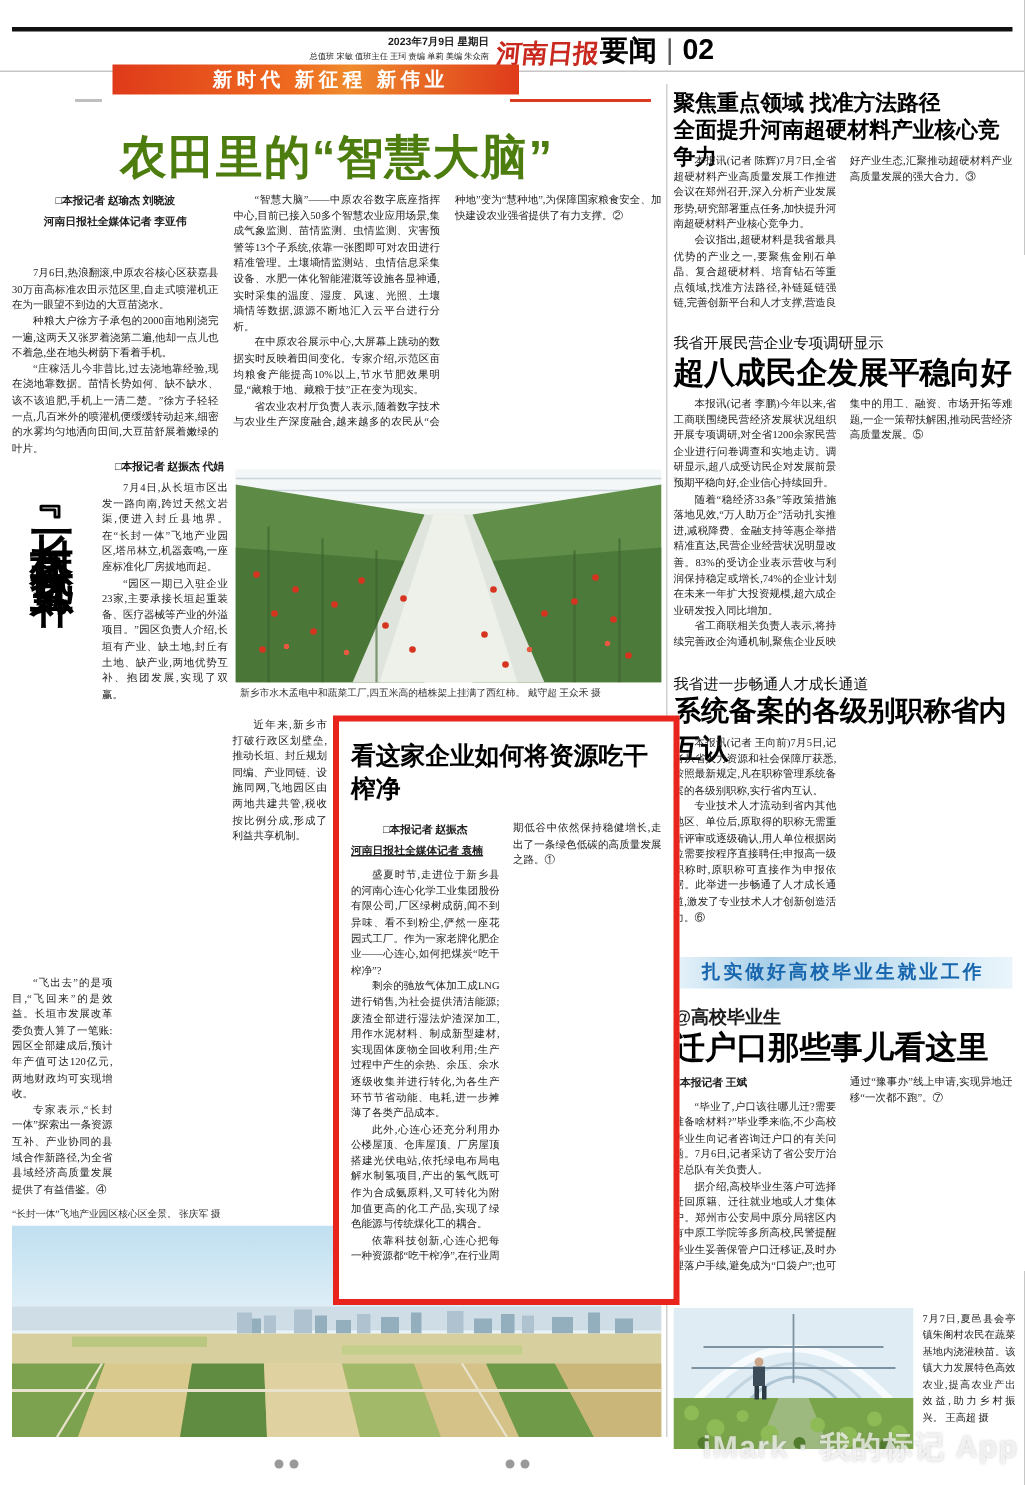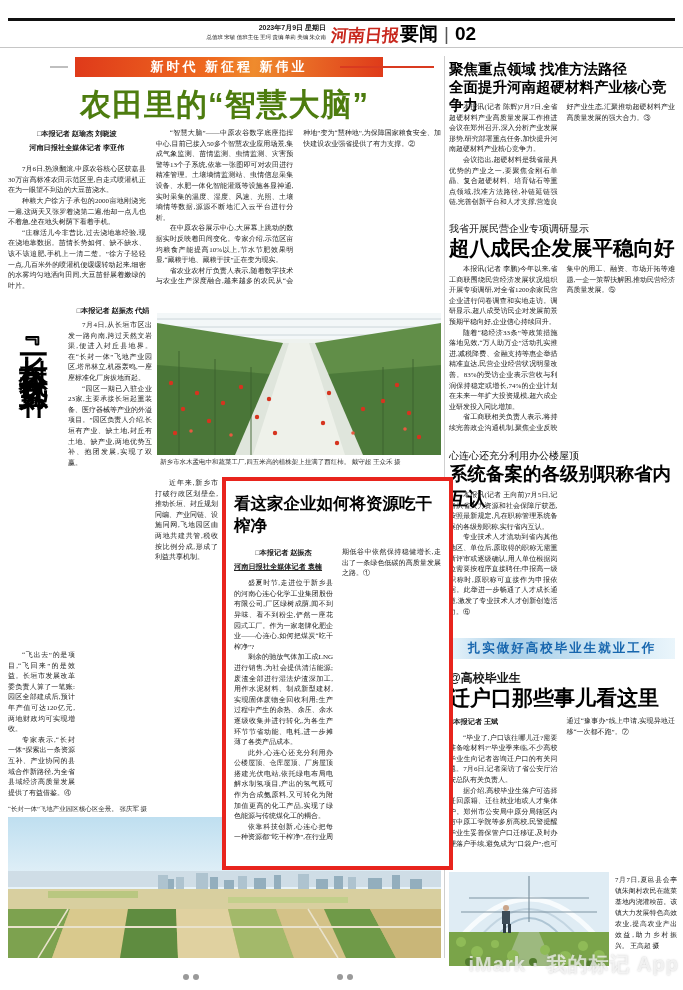--- a/index.html
+++ b/index.html
@@ -54,30 +54,30 @@
     <span>要闻</span>
     <span class="sep">|</span>
     <span>02</span>
   </div>
 
   <div class="abs" style="left:0;top:47px;width:683px;height:1px;background:#c6c6c6;"></div>
 
   <div class="abs" style="left:444px;top:56px;width:1px;height:902px;background:#cfcfcf;"></div>
 
   <div class="abs" style="left:50px;top:66px;width:18px;height:2px;background:#bfbfbf;"></div>
-  <div class="abs banner-orange" style="left:75px;top:57px;width:308px;height:20px;">
+  <div class="abs banner-orange" style="left:75px;top:43px;width:251px;height:20px;padding-left:20px;">
     <span>新时代 新征程 新伟业</span>
   </div>
   <div class="abs" style="left:340px;top:66px;width:94px;height:2px;background:#d93a20;"></div>
 
   <div class="abs headline-main" style="left:8px;top:84px;width:433px;">农田里的“智慧大脑”</div>
 
   <div class="abs bt jt cols3" style="left:8px;top:128px;width:433px;height:178px;">
     <div class="byline-line">□本报记者 赵瑜杰 刘晓波</div>
-    <div class="byline-line" style="margin-bottom:11px;">河南日报社全媒体记者 李亚伟</div>
+    <div class="byline-line" style="margin-bottom:24px;">河南日报社全媒体记者 李亚伟</div>
     <p class="para">7月6日,热浪翻滚,中原农谷核心区获嘉县30万亩高标准农田示范区里,自走式喷灌机正在为一眼望不到边的大豆苗浇水。</p>
     <p class="para">种粮大户徐方子承包的2000亩地刚浇完一遍,这两天又张罗着浇第二遍,他却一点儿也不着急,坐在地头树荫下看着手机。</p>
     <p class="para">“庄稼活儿今非昔比,过去浇地靠经验,现在浇地靠数据。苗情长势如何、缺不缺水、该不该追肥,手机上一清二楚。”徐方子轻轻一点,几百米外的喷灌机便缓缓转动起来,细密的水雾均匀地洒向田间,大豆苗舒展着嫩绿的叶片。</p>
     <p class="para">“智慧大脑”——中原农谷数字底座指挥中心,目前已接入50多个智慧农业应用场景,集成气象监测、苗情监测、虫情监测、灾害预警等13个子系统,依靠一张图即可对农田进行精准管理。土壤墒情监测站、虫情信息采集设备、水肥一体化智能灌溉等设施各显神通,实时采集的温度、湿度、风速、光照、土壤墒情等数据,源源不断地汇入云平台进行分析。</p>
     <p class="para">在中原农谷展示中心,大屏幕上跳动的数据实时反映着田间变化。专家介绍,示范区亩均粮食产能提高10%以上,节水节肥效果明显,“藏粮于地、藏粮于技”正在变为现实。</p>
     <p class="para">省农业农村厅负责人表示,随着数字技术与农业生产深度融合,越来越多的农民从“会种地”变为“慧种地”,为保障国家粮食安全、加快建设农业强省提供了有力支撑。②</p>
   </div>
 
   <div class="abs byline-line" style="left:8px;top:305px;width:210px;">□本报记者 赵振杰 代娟</div>
 
@@ -217,21 +217,21 @@
   </div>
 
   <div class="abs kicker" style="left:449px;top:222px;">我省开展民营企业专项调研显示</div>
   <div class="abs rt-title" style="left:449px;top:234px;font-size:20.5px;">超八成民企发展平稳向好</div>
   <div class="abs bt jt cols2" style="left:449px;top:264px;width:226px;height:180px;">
     <p class="para">本报讯(记者 李鹏)今年以来,省工商联围绕民营经济发展状况组织开展专项调研,对全省1200余家民营企业进行问卷调查和实地走访。调研显示,超八成受访民企对发展前景预期平稳向好,企业信心持续回升。</p>
     <p class="para">随着“稳经济33条”等政策措施落地见效,“万人助万企”活动扎实推进,减税降费、金融支持等惠企举措精准直达,民营企业经营状况明显改善。83%的受访企业表示营收与利润保持稳定或增长,74%的企业计划在未来一年扩大投资规模,超六成企业研发投入同比增加。</p>
     <p class="para">省工商联相关负责人表示,将持续完善政企沟通机制,聚焦企业反映集中的用工、融资、市场开拓等难题,一企一策帮扶解困,推动民营经济高质量发展。⑤</p>
   </div>
 
-  <div class="abs kicker" style="left:449px;top:449px;">心连心还充分利用办公楼屋顶</div>
+  <div class="abs kicker" style="left:449px;top:449px;">我省进一步畅通人才成长通道</div>
   <div class="abs rt-title" style="left:449px;top:461px;font-size:18.5px;">系统备案的各级别职称省内互认</div>
   <div class="abs bt jt cols2" style="left:449px;top:490px;width:226px;height:140px;">
     <p class="para">本报讯(记者 王向前)7月5日,记者从省人力资源和社会保障厅获悉,按照最新规定,凡在职称管理系统备案的各级别职称,实行省内互认。</p>
     <p class="para">专业技术人才流动到省内其他地区、单位后,原取得的职称无需重新评审或逐级确认,用人单位根据岗位需要按程序直接聘任;申报高一级职称时,原职称可直接作为申报依据。此举进一步畅通了人才成长通道,激发了专业技术人才创新创造活力。⑥</p>
   </div>
 
   <div class="abs banner-blue" style="left:449px;top:638px;width:226px;height:21px;">
     <span>扎实做好高校毕业生就业工作</span>
   </div>
 

